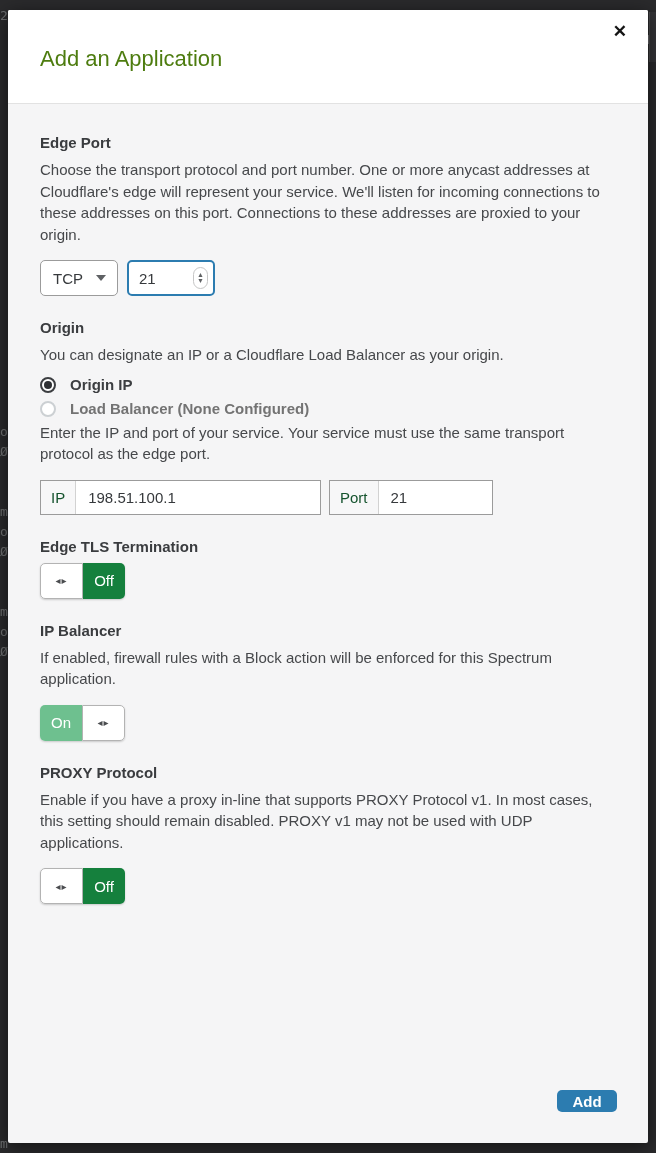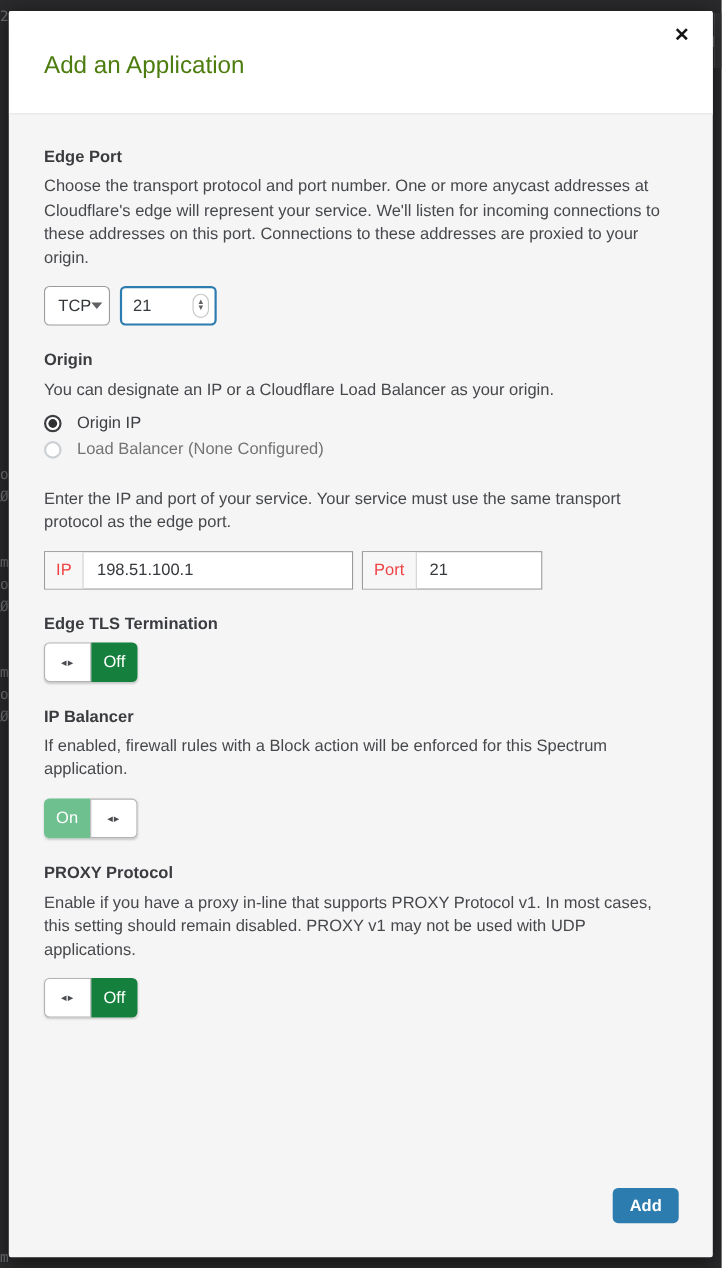--- a/index.html
+++ b/index.html
@@ -56,21 +56,21 @@
     height:36px; background:#fff;
     border:1px solid #9b9b9b; border-radius:5px;
     font-size:15px; color:#36393c; padding:0 12px;
     font-family:"Liberation Sans", sans-serif;
     outline:none;
   }
   .domain-input { width:164px; }
   .suffix { margin-left:10px; font-size:15px; color:#46484b; }
 
   .select-box {
-    width:60px; height:36px; margin-right:9px;
+    width:78px; height:36px; margin-right:9px;
     border:1px solid #9b9b9b; border-radius:5px; background:#fff;
     display:flex; align-items:center; justify-content:space-between;
     padding:0 11px 0 12px; font-size:15px; color:#36393c; cursor:pointer;
   }
   .chevron-down {
     width:0; height:0;
     border-left:5px solid transparent; border-right:5px solid transparent;
     border-top:6px solid #5f6164;
   }
 
@@ -83,21 +83,21 @@
   }
   .spinner {
     position:absolute; right:7px; top:7px;
     width:15px; height:22px;
     border:1px solid #c6c6c6; border-radius:8px; background:#fff;
     display:flex; flex-direction:column; align-items:center; justify-content:center;
     color:#5f6164; cursor:pointer;
   }
   .spinner span { font-size:7px; line-height:6px; }
 
-  .radio-group { margin-bottom:22px; }
+  .radio-group { margin-bottom:1px;font-weight:bold; }
   .radio-row { display:flex; align-items:center; height:24px; cursor:pointer; }
   .radio-circle {
     width:16px; height:16px; border-radius:50%;
     border:2px solid #3c3e41; background:#fff;
     margin-right:14px; position:relative; flex:none;
   }
   .radio-circle.selected::after {
     content:""; position:absolute; left:2px; top:2px;
     width:8px; height:8px; border-radius:50%; background:#2e3033;
   }
@@ -107,21 +107,21 @@
 
   .ip-group {
     display:flex; align-items:stretch;
     height:35px; background:#fff;
     border:1px solid #9b9b9b;
   }
   .ip-group.ip { width:281px; margin-right:8px; }
   .ip-group.port { width:164px; }
   .group-prefix {
     background:#f7f7f8; border-right:1px solid #d2d2d2;
-    color:#ef4444; font-size:15px;
+    color:#14532d; font-size:15px;
     display:flex; align-items:center; padding:0 10px; flex:none;
   }
   .group-input {
     border:none; outline:none; background:transparent;
     font-size:15px; color:#36393c; padding:0 12px;
     flex:1; min-width:0; font-family:"Liberation Sans", sans-serif;
   }
 
   .toggle {
     display:flex; width:85px; height:36px;
@@ -137,21 +137,21 @@
   .toggle-seg {
     width:42px; display:flex; align-items:center; justify-content:center;
     color:#fff; font-size:15px;
   }
   .toggle.off .toggle-seg { border-radius:0 5px 5px 0; background:#15803d; }
   .toggle.on  .toggle-seg { border-radius:5px 0 0 5px; background:#6ec08f; }
   .arrows { font-size:10px; color:#4a4c4f; letter-spacing:1px; }
 
   .add-btn {
     position:absolute; right:31px; bottom:31px;
-    width:60px; height:32px;
+    width:60px; height:22px;
     background:#2c7cb0; border:none; border-radius:5px;
     color:#fff; font-size:15px; font-weight:700;
     font-family:"Liberation Sans", sans-serif;
     display:flex; align-items:center; justify-content:center;
     cursor:pointer;
   }
 </style>
 </head>
 <body>
 

